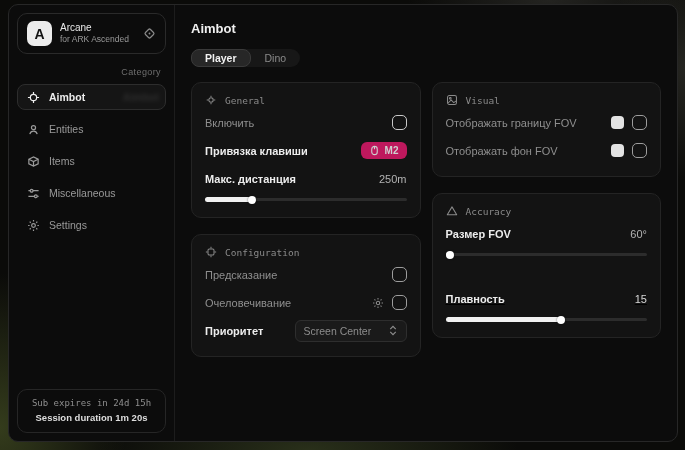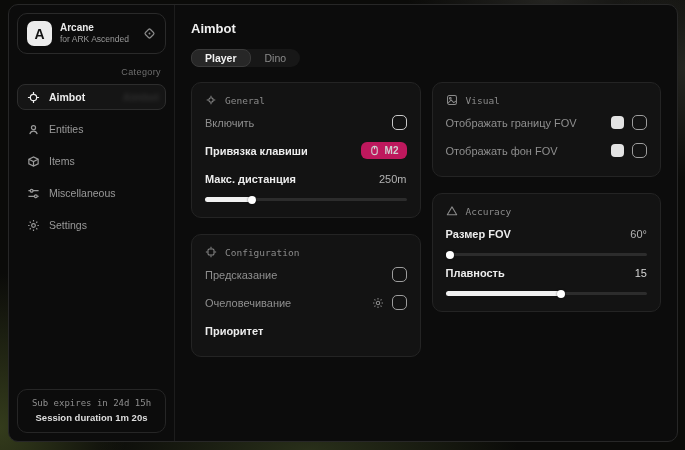--- a/index.html
+++ b/index.html
@@ -27,21 +27,21 @@
   .logo-box {
     border:1px solid #2a2a2a; border-radius:10px; padding:7px 9px;
     display:flex; align-items:center; gap:8px;
   }
   .logo {
     width:25px; height:25px; border-radius:7px; background:#ececec; color:#111;
     font-weight:700; font-size:14px; display:flex; align-items:center; justify-content:center;
     flex:0 0 25px;
   }
   .logo-text { flex:1; line-height:1.25; }
-  .app-name { font-size:10px; font-weight:700; color:#e9e9e9; }
+  .app-name { font-size:10px; font-weight:400; color:#e9e9e9; }
   .app-subtitle { font-size:8.5px; color:#9a9a9a; }
   .icon { display:inline-flex; align-items:center; justify-content:center; }
   .icon svg { display:block; }
   .focus-icon { color:#8a8a8a; }
   .category-label { margin:13px 5px 7px; font-size:9px; color:#6e6e6e; letter-spacing:.4px;text-align:right; }
   .nav { display:flex; flex-direction:column; gap:6px; }
   .nav-item {
     height:26px; padding:0 9px; display:flex; align-items:center; gap:9px;
     color:#9a9a9a; font-size:10.5px; border:1px solid transparent; border-radius:8px;
     position:relative; cursor:default;
@@ -253,20 +253,28 @@
                   <circle cx="7" cy="7" r="2"></circle>
                   <path d="M7 1.2v1.6M7 11.2v1.6M1.2 7h1.6M11.2 7h1.6M2.9 2.9l1.1 1.1M10 10l1.1 1.1M11.1 2.9 10 4M4 10l-1.1 1.1"></path>
                 </svg>
               </span>
               <span class="checkbox dim"></span>
             </span>
           </div>
 
           <div class="row">
             <span class="row-label bright">Приоритет</span>
+            <span class="dropdown">
+              <span>Screen Center</span>
+              <span class="icon">
+                <svg width="10" height="11" viewBox="0 0 10 12" fill="none" stroke="currentColor" stroke-width="1.3">
+                  <path d="M2 4.5 5 1.5l3 3M2 7.5l3 3 3-3"></path>
+                </svg>
+              </span>
+            </span>
           </div>
         </div>
       </div>
 
       <div class="col">
         <div class="card">
           <div class="card-header">
             <span class="icon">
               <svg width="12" height="12" viewBox="0 0 14 14" fill="none" stroke="currentColor" stroke-width="1.2">
                 <rect x="1.8" y="1.8" width="10.4" height="10.4" rx="2"></rect>
@@ -306,21 +314,21 @@
 
           <div class="row">
             <span class="row-label bright">Размер FOV</span>
             <span class="value">60°</span>
           </div>
           <div class="slider">
             <div class="track"></div>
             <div class="fill" style="width: 2%;"></div>
           </div>
 
-          <div class="row" style="margin-top:1px;">
+          <div class="row" style="margin-top:27px;text-decoration:underline;">
             <span class="row-label bright">Плавность</span>
             <span class="value" style="color:#d6d6d6;">15</span>
           </div>
           <div class="slider">
             <div class="track"></div>
             <div class="fill" style="width: 58%;"></div>
           </div>
         </div>
       </div>
     </div>

